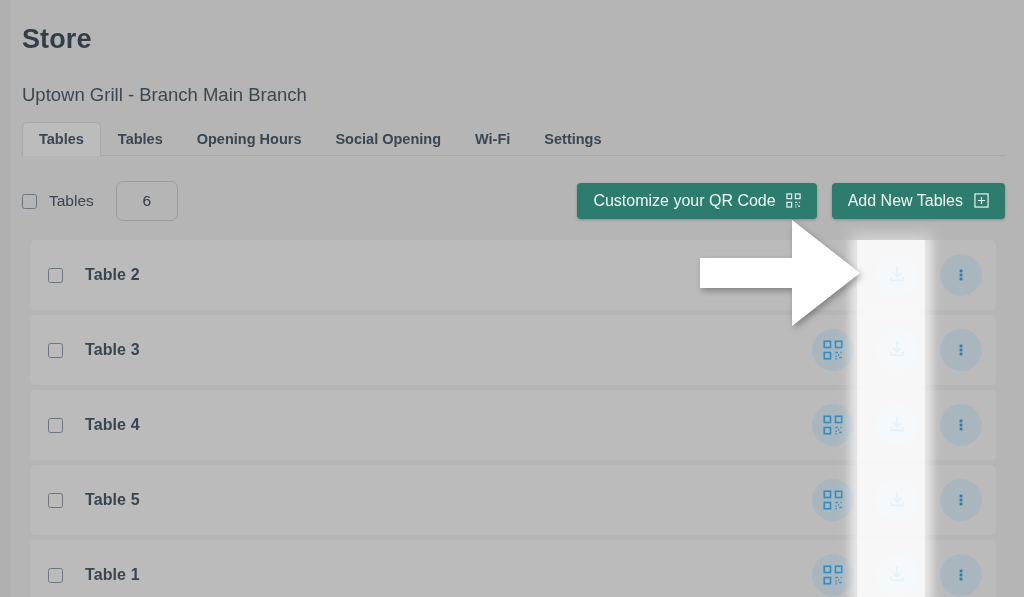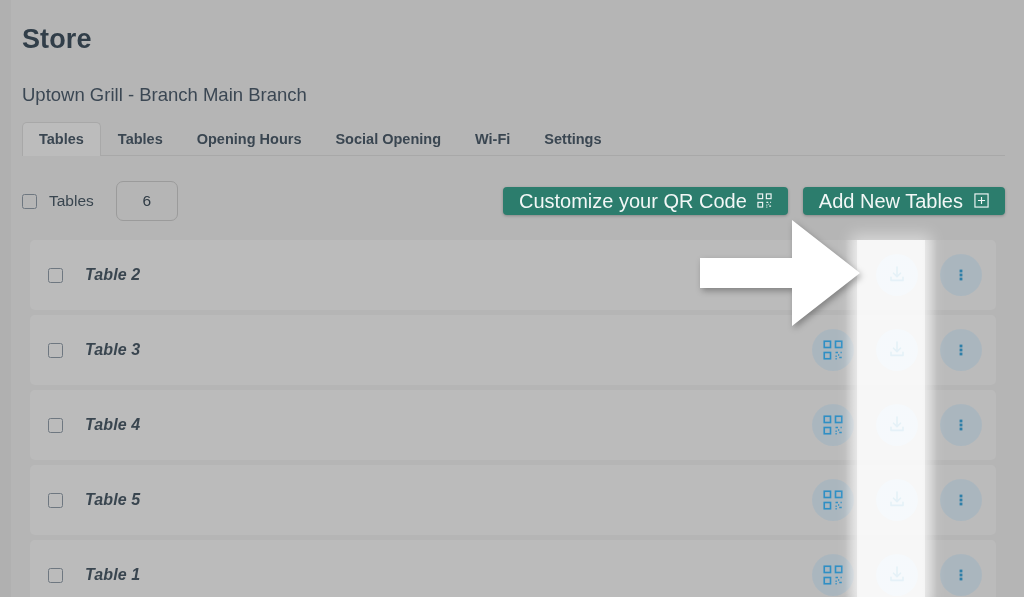--- a/index.html
+++ b/index.html
@@ -132,45 +132,44 @@
     justify-content: center;
     font-size: 15.5px;
     color: #2f3b45;
     background: transparent;
     cursor: text;
   }
 
   .toolbar-spacer { flex: 1 1 auto; }
 
   .btn {
-    height: 28px;
+    height: 36px;
     border-radius: 4px;
     background: #2c7d6d;
     color: #f2f7f6;
-    font-size: 20px;
+    font-size: 16px;
     display: inline-flex;
     align-items: center;
     gap: 10px;
     padding: 0 16px;
     border: none;
     cursor: pointer;
     box-shadow: 0 1px 3px rgba(0,0,0,0.25);
     font-family: "Liberation Sans", sans-serif;
   }
   .btn + .btn { margin-left: 15px; gap: 11px; }
   .btn .gl { font-size: 15px; line-height: 1; }
 
   
   .rows {
     position: absolute;
     left: 30px;
     right: 28px;
     top: 240px;
     bottom: 0;
-    font-style: italic;
   }
   .row {
     height: 70px;
     margin-bottom: 5px;
     border-radius: 5px;
     background: #bbbbbb;
     display: flex;
     align-items: center;
     padding: 0 12px 0 18px;
     position: relative;

